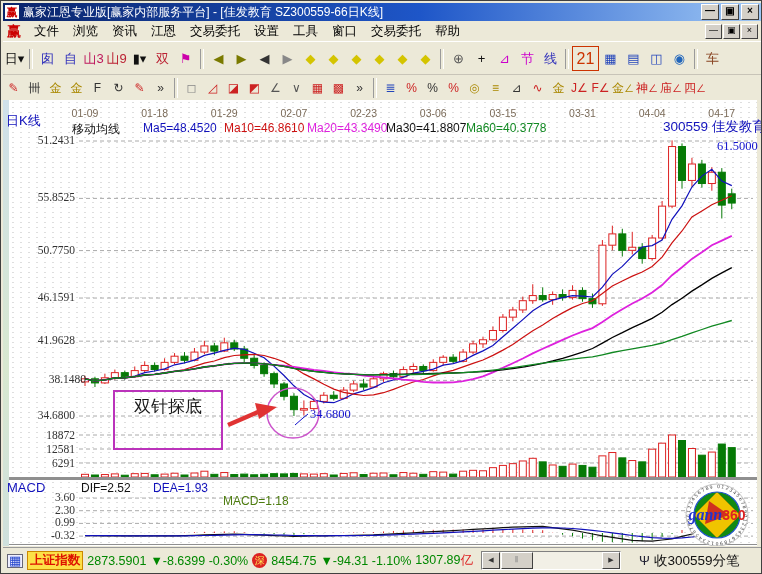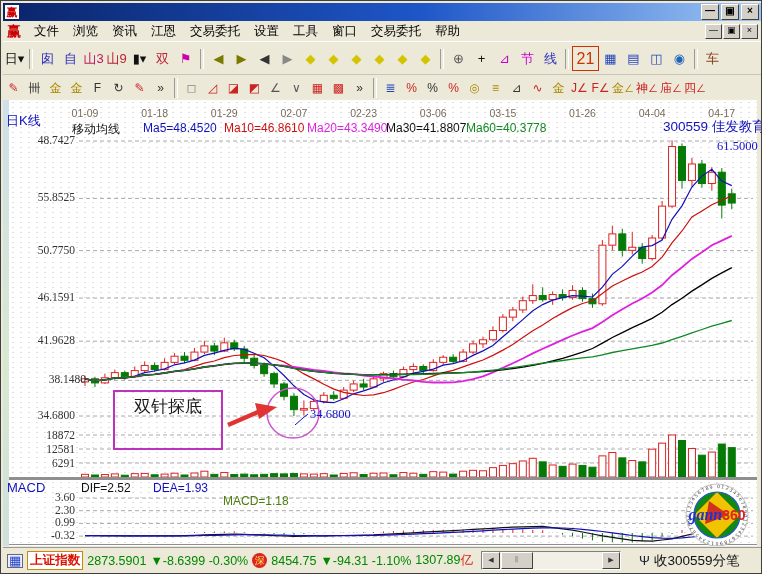--- a/index.html
+++ b/index.html
@@ -29,38 +29,39 @@
   .pane-label{color:#1111bb;font-size:13px;}
   .date-lbl{font-size:10.5px;color:#7a6a58;width:36px;text-align:center;}
   .tick-lbl{font-size:11.5px;color:#333;width:66px;text-align:right;font-family:"Liberation Serif",serif;}
   .ma-lbl{font-size:12px;}
   .stock-lbl{color:#1111bb;font-size:13.5px;}
   .peak-lbl,.ann-price{color:#1111cc;font-size:12.5px;font-family:"Liberation Serif",serif;}
   .ann-box{position:absolute;left:112px;top:389px;width:106px;height:56px;border:2px solid #bb33bb;color:#1a1a1a;font-size:17px;line-height:26px;text-align:center;font-family:"Liberation Serif",serif;}
   .macd-lbl{font-size:12px;}
   .statusbar{position:absolute;left:2px;top:546px;width:758px;height:26px;background:#ece9d8;border-top:1px solid #9a9a9a;display:flex;align-items:center;font-size:12.5px;gap:4px;padding-left:4px;box-sizing:border-box;}
   .kb-icon{color:#2244cc;font-size:13px;border:1px solid #667;background:#eef;line-height:12px;padding:0 1px;}
-  .idx-badge{background:#ffffff;color:#dd1100;font-weight:bold;padding:0 2px;border:1px solid #cc8800;}
+  .idx-badge{background:#fde047;color:#dd1100;font-weight:bold;padding:0 2px;border:1px solid #cc8800;}
   .grn{color:#008800;}
   .sz-icon{width:15px;height:15px;border-radius:50%;background:#dd2222;color:#ffee55;font-size:10px;line-height:15px;text-align:center;flex:0 0 auto;}
   .red{color:#dd2222;}
   .hscroll{width:138px;height:17px;border:1px solid;border-color:#808080 #fff #fff #808080;background:#f2f0e6;display:flex;align-items:center;margin-left:4px;}
   .sbtn{width:16px;height:15px;background:#d4d0c8;border:1px solid;border-color:#fff #404040 #404040 #fff;font-size:7px;line-height:13px;text-align:center;color:#333;}
   .sthumb{width:30px;height:15px;background:#d4d0c8;border:1px solid;border-color:#fff #404040 #404040 #fff;margin-left:1px;font-size:8px;line-height:13px;text-align:center;color:#888;letter-spacing:1px;}
   .strack{flex:1;}
   .ant-icon{color:#223;font-size:13px;margin-left:14px;}
   .feed-lbl{color:#111;font-size:13.5px;}
 </style>
 </head>
 <body>
 
 <div class="win">
 
   <div class="titlebar">
     <span class="title-icon">赢</span>
+    <span class="title-text">赢家江恩专业版[赢家内部服务平台] - [佳发教育 SZ300559-66日K线]</span>
     <span class="title-btns">
       <span class="wbtn">—</span>
       <span class="wbtn">▣</span>
       <span class="wbtn">×</span>
     </span>
   </div>
 
   <div class="menubar">
     <span class="menu-logo">赢</span>
     <span id="menu-items" style="display:flex;">
@@ -484,42 +485,42 @@
     <div class="lbl stock-lbl" style="left:662px;top:117px;">300559  佳发教育</div>
     <div class="lbl peak-lbl" style="left:716px;top:138px;">61.5000</div>
     <div class="ann-box">
       <div style="margin-top:2px;">双针探底</div>
     </div>
     <div class="lbl ann-price" style="left:309px;top:406px;">34.6800</div>
     <div class="lbl macd-lbl" style="left:6px;top:479px;color:#1111bb;font-size:13px;">MACD</div>
     <div class="lbl macd-lbl" style="left:80px;top:480px;color:#111111;">DIF=2.52</div>
     <div class="lbl macd-lbl" style="left:152px;top:480px;color:#1111bb;">DEA=1.93</div>
     <div class="lbl macd-lbl" style="left:222px;top:493px;color:#4d7c0f;">MACD=1.18</div>
-  <div class="lbl tick-lbl" style="left: 8px; top: 133px;">48.7427</div>
+  <div class="lbl tick-lbl" style="left: 8px; top: 133px;">51.2431</div>
       <div class="lbl tick-lbl" style="left: 8px; top: 190.405px;">55.8525</div>
       <div class="lbl tick-lbl" style="left: 8px; top: 242.591px;">50.7750</div>
       <div class="lbl tick-lbl" style="left: 8px; top: 290.033px;">46.1591</div>
       <div class="lbl tick-lbl" style="left: 8px; top: 333.163px;">41.9628</div>
       <div class="lbl tick-lbl" style="left: 8px; top: 372.372px; padding-left: 11px;">38.1480</div>
       <div class="lbl tick-lbl" style="left: 8px; top: 408.016px;">34.6800</div>
       <div class="lbl tick-lbl" style="left: 8px; top: 428px;">18872</div>
       <div class="lbl tick-lbl" style="left: 8px; top: 442.001px;">12581</div>
       <div class="lbl tick-lbl" style="left: 8px; top: 455.999px;">6291</div>
       <div class="lbl tick-lbl" style="left: 8px; top: 490.08px;">3.60</div>
       <div class="lbl tick-lbl" style="left: 8px; top: 502.69px;">2.30</div>
       <div class="lbl tick-lbl" style="left: 8px; top: 515.397px;">0.99</div>
       <div class="lbl tick-lbl" style="left: 8px; top: 528.104px;">-0.32</div>
       <div class="lbl date-lbl" style="left: 66px; top: 106px;">01-09</div>
       <div class="lbl date-lbl" style="left: 135.65px; top: 106px;">01-18</div>
       <div class="lbl date-lbl" style="left: 205.3px; top: 106px;">01-29</div>
       <div class="lbl date-lbl" style="left: 274.95px; top: 106px;">02-07</div>
       <div class="lbl date-lbl" style="left: 344.6px; top: 106px;">02-23</div>
       <div class="lbl date-lbl" style="left: 414.25px; top: 106px;">03-06</div>
       <div class="lbl date-lbl" style="left: 483.9px; top: 106px;">03-15</div>
-      <div class="lbl date-lbl" style="left: 563.5px; top: 106px;">01-26</div>
+      <div class="lbl date-lbl" style="left: 563.5px; top: 106px;">03-31</div>
       <div class="lbl date-lbl" style="left: 633.15px; top: 106px;">04-04</div>
       <div class="lbl date-lbl" style="left: 702.8px; top: 106px;">04-17</div>
     </div>
 
   <div class="statusbar">
     <span class="kb-icon">▦</span>
     <span class="idx-badge">上证指数</span>
     <span class="grn">2873.5901</span>
     <span class="grn">▼-8.6399 -0.30%</span>
     <span class="sz-icon">深</span>

